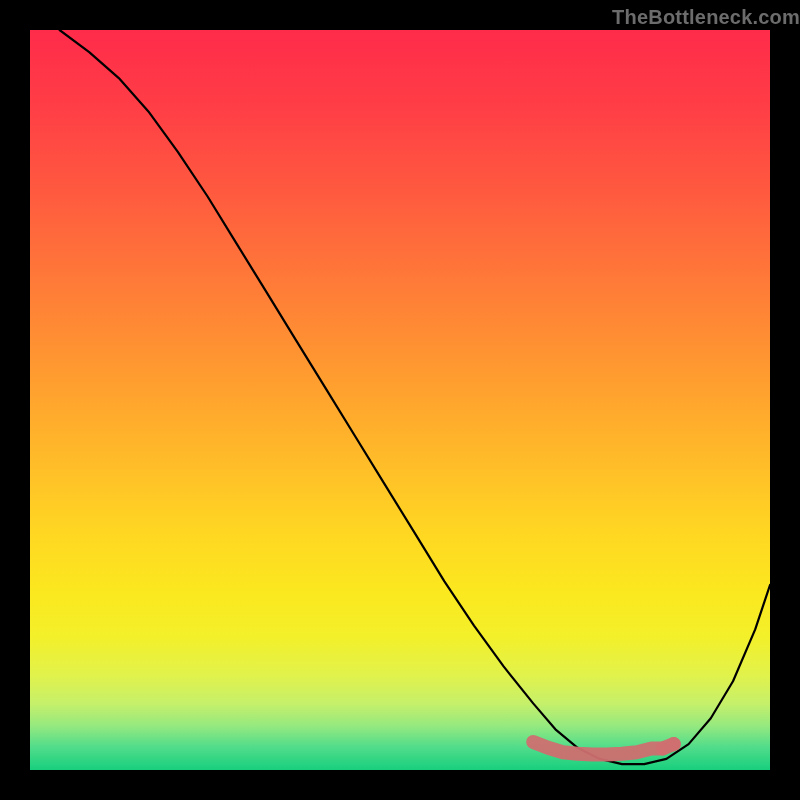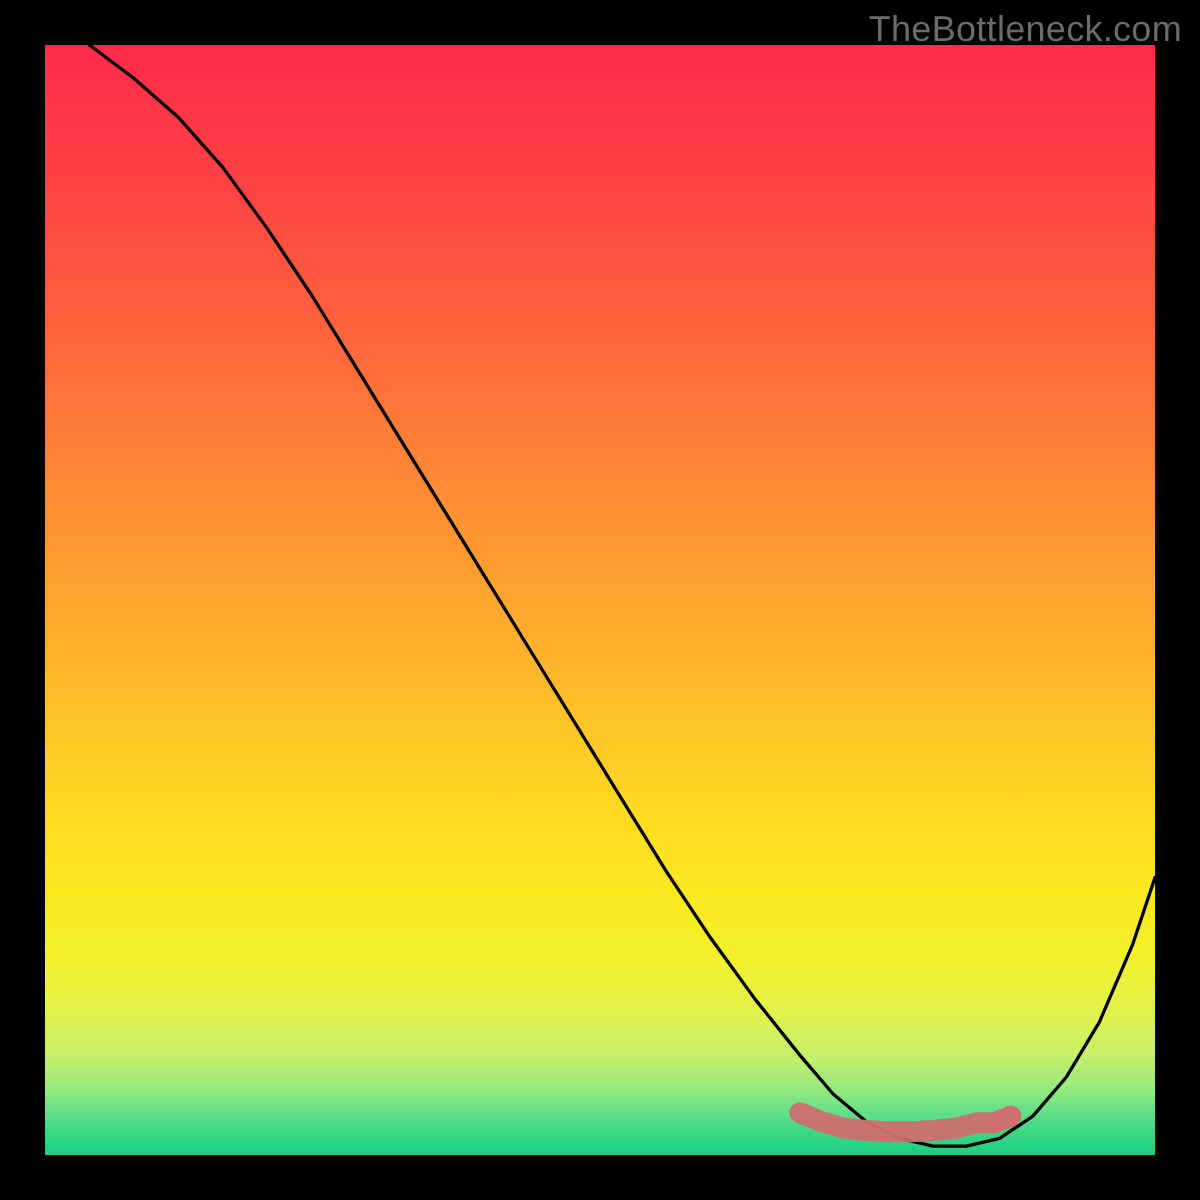--- a/index.html
+++ b/index.html
@@ -28,26 +28,27 @@
       #f3f02a 82%,
       #e2f24a 87%,
       #c6f06a 91%,
       #96e97f 94%,
       #4fdc8a 97%,
       #18cf7d 100%);
   }
   .attribution {
     position: absolute;
     top: 6px;
-    right: 12px;
+    right: 0;
     font-family: Arial, Helvetica, sans-serif;
-    font-size: 24px;
+    font-size: 20px;
     color: #6c6c6c;
     letter-spacing: 0.2px;
     user-select: none;
+    font-weight: bold;
   }
   svg { position: absolute; inset: 0; }
 </style>
 </head>
 <body>
 
 <div class="stage">
   <div class="attribution">TheBottleneck.com</div>
 
   <div class="plot">

